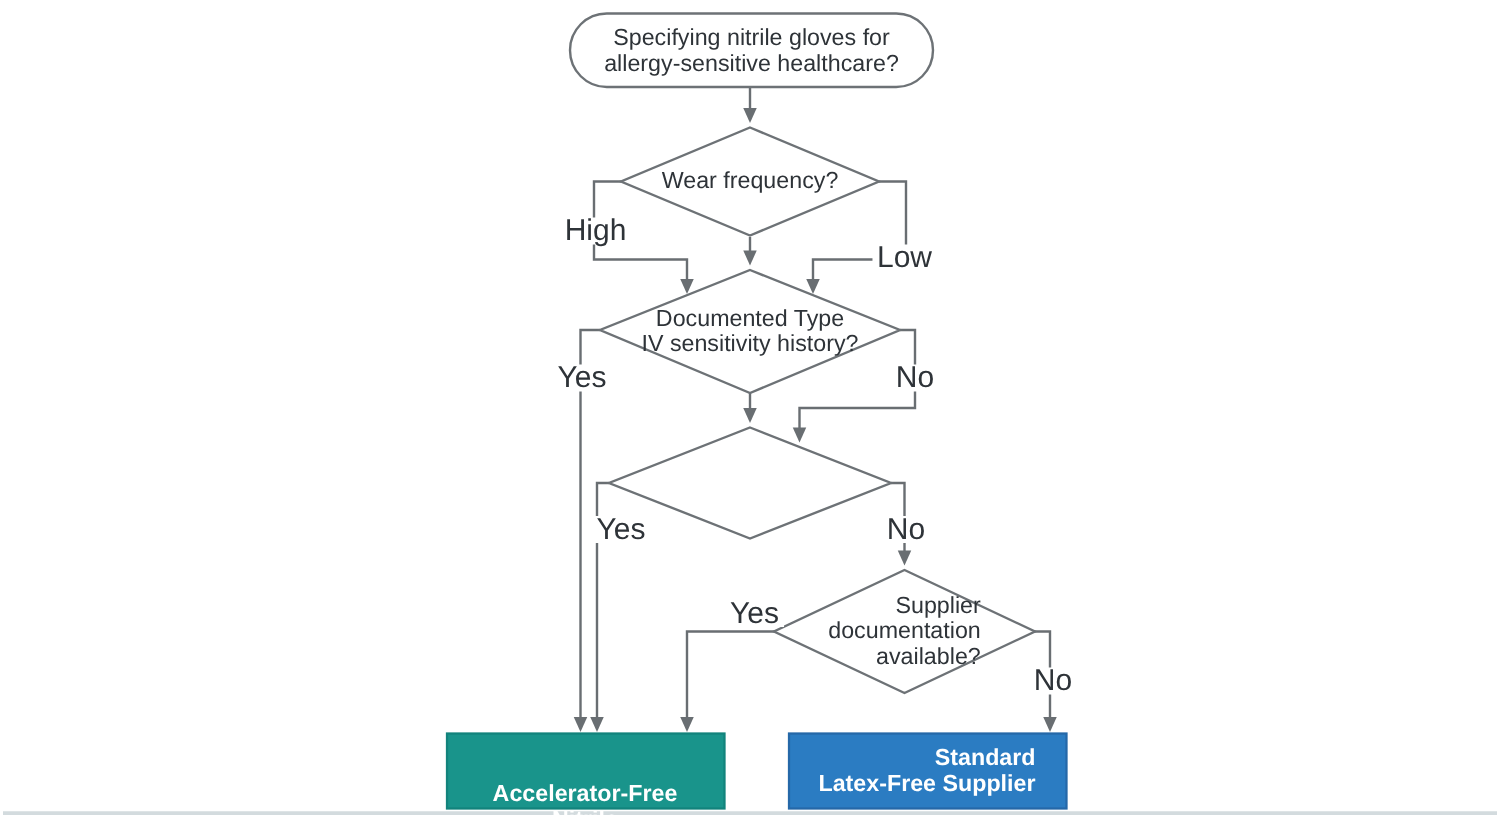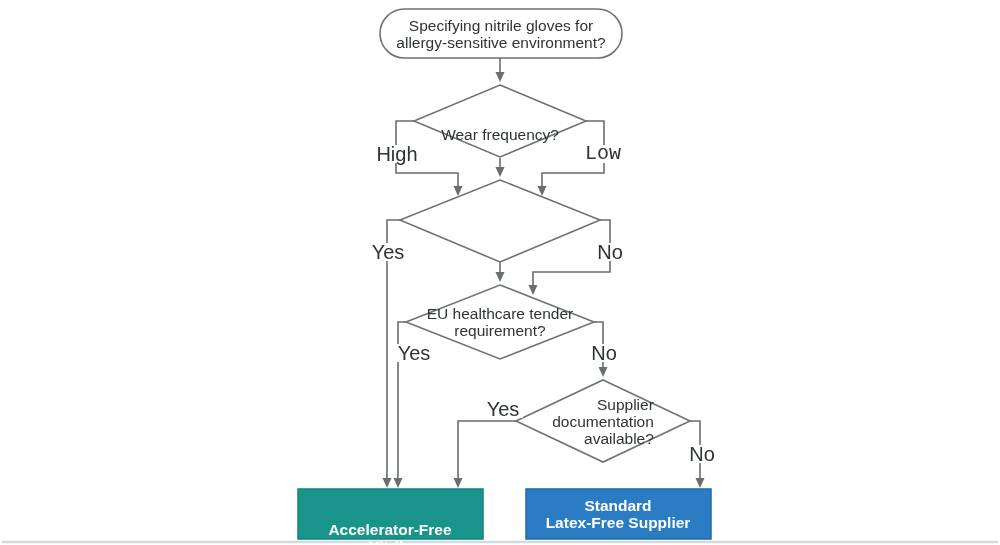--- a/index.html
+++ b/index.html
@@ -99,51 +99,51 @@
     <polygon class="shape" points="500,285 594,322 500,359 406,322"></polygon>
     <polygon class="shape" points="603,380 690,421 603,462 516,421"></polygon>
     <rect class="terminal-teal" x="298" y="489" width="185" height="50"></rect>
     <rect class="terminal-blue" x="526" y="489" width="185" height="50"></rect>
 
     <line class="bottom-rule" x1="2" y1="542" x2="998" y2="542"></line>
   </svg>
 
   <div class="node-label" style="left:501px; top:34px;">
     <div>Specifying nitrile gloves for</div>
-    <div>allergy-sensitive environment?</div>
+    <div>allergy-sensitive healthcare?</div>
   </div>
 
-  <div class="node-label" style="left:500px; top:134px;">
+  <div class="node-label" style="left:500px; top:121px;">
     <div>Wear frequency?</div>
   </div>
 
+  <div class="node-label" style="left:500px; top:221px;">
+    <div>Documented Type</div>
+    <div>IV sensitivity history?</div>
+  </div>
 
-  <div class="node-label" style="left:500px; top:322px;">
-    <div>EU healthcare tender</div>
-    <div>requirement?</div>
-  </div>
 
   <div class="node-label" style="left:603px; top:421px;text-align:right;">
     <div>Supplier</div>
     <div>documentation</div>
     <div>available?</div>
   </div>
 
   <div class="node-label terminal-label" style="left:390px; top:514px;margin-top:24px;">
     <div>Accelerator-Free</div>
     <div>Nitrile</div>
   </div>
 
-  <div class="node-label terminal-label" style="left:618px; top:514px;">
+  <div class="node-label terminal-label" style="left:618px; top:514px;text-align:right;">
     <div>Standard</div>
     <div>Latex-Free Supplier</div>
   </div>
 
   <div class="edge-label" style="left:397px; top:154px;">High</div>
-  <div class="edge-label" style="left:603px; top:154px;font-family:Liberation Mono, monospace;">Low</div>
+  <div class="edge-label" style="left:603px; top:172px;">Low</div>
   <div class="edge-label" style="left:388px; top:252px;">Yes</div>
   <div class="edge-label" style="left:610px; top:252px;">No</div>
   <div class="edge-label" style="left:414px; top:353px;">Yes</div>
   <div class="edge-label" style="left:604px; top:353px;">No</div>
   <div class="edge-label" style="left:503px; top:409px;">Yes</div>
   <div class="edge-label" style="left:702px; top:454px;">No</div>
 
 </div>
 
 </body></html>

